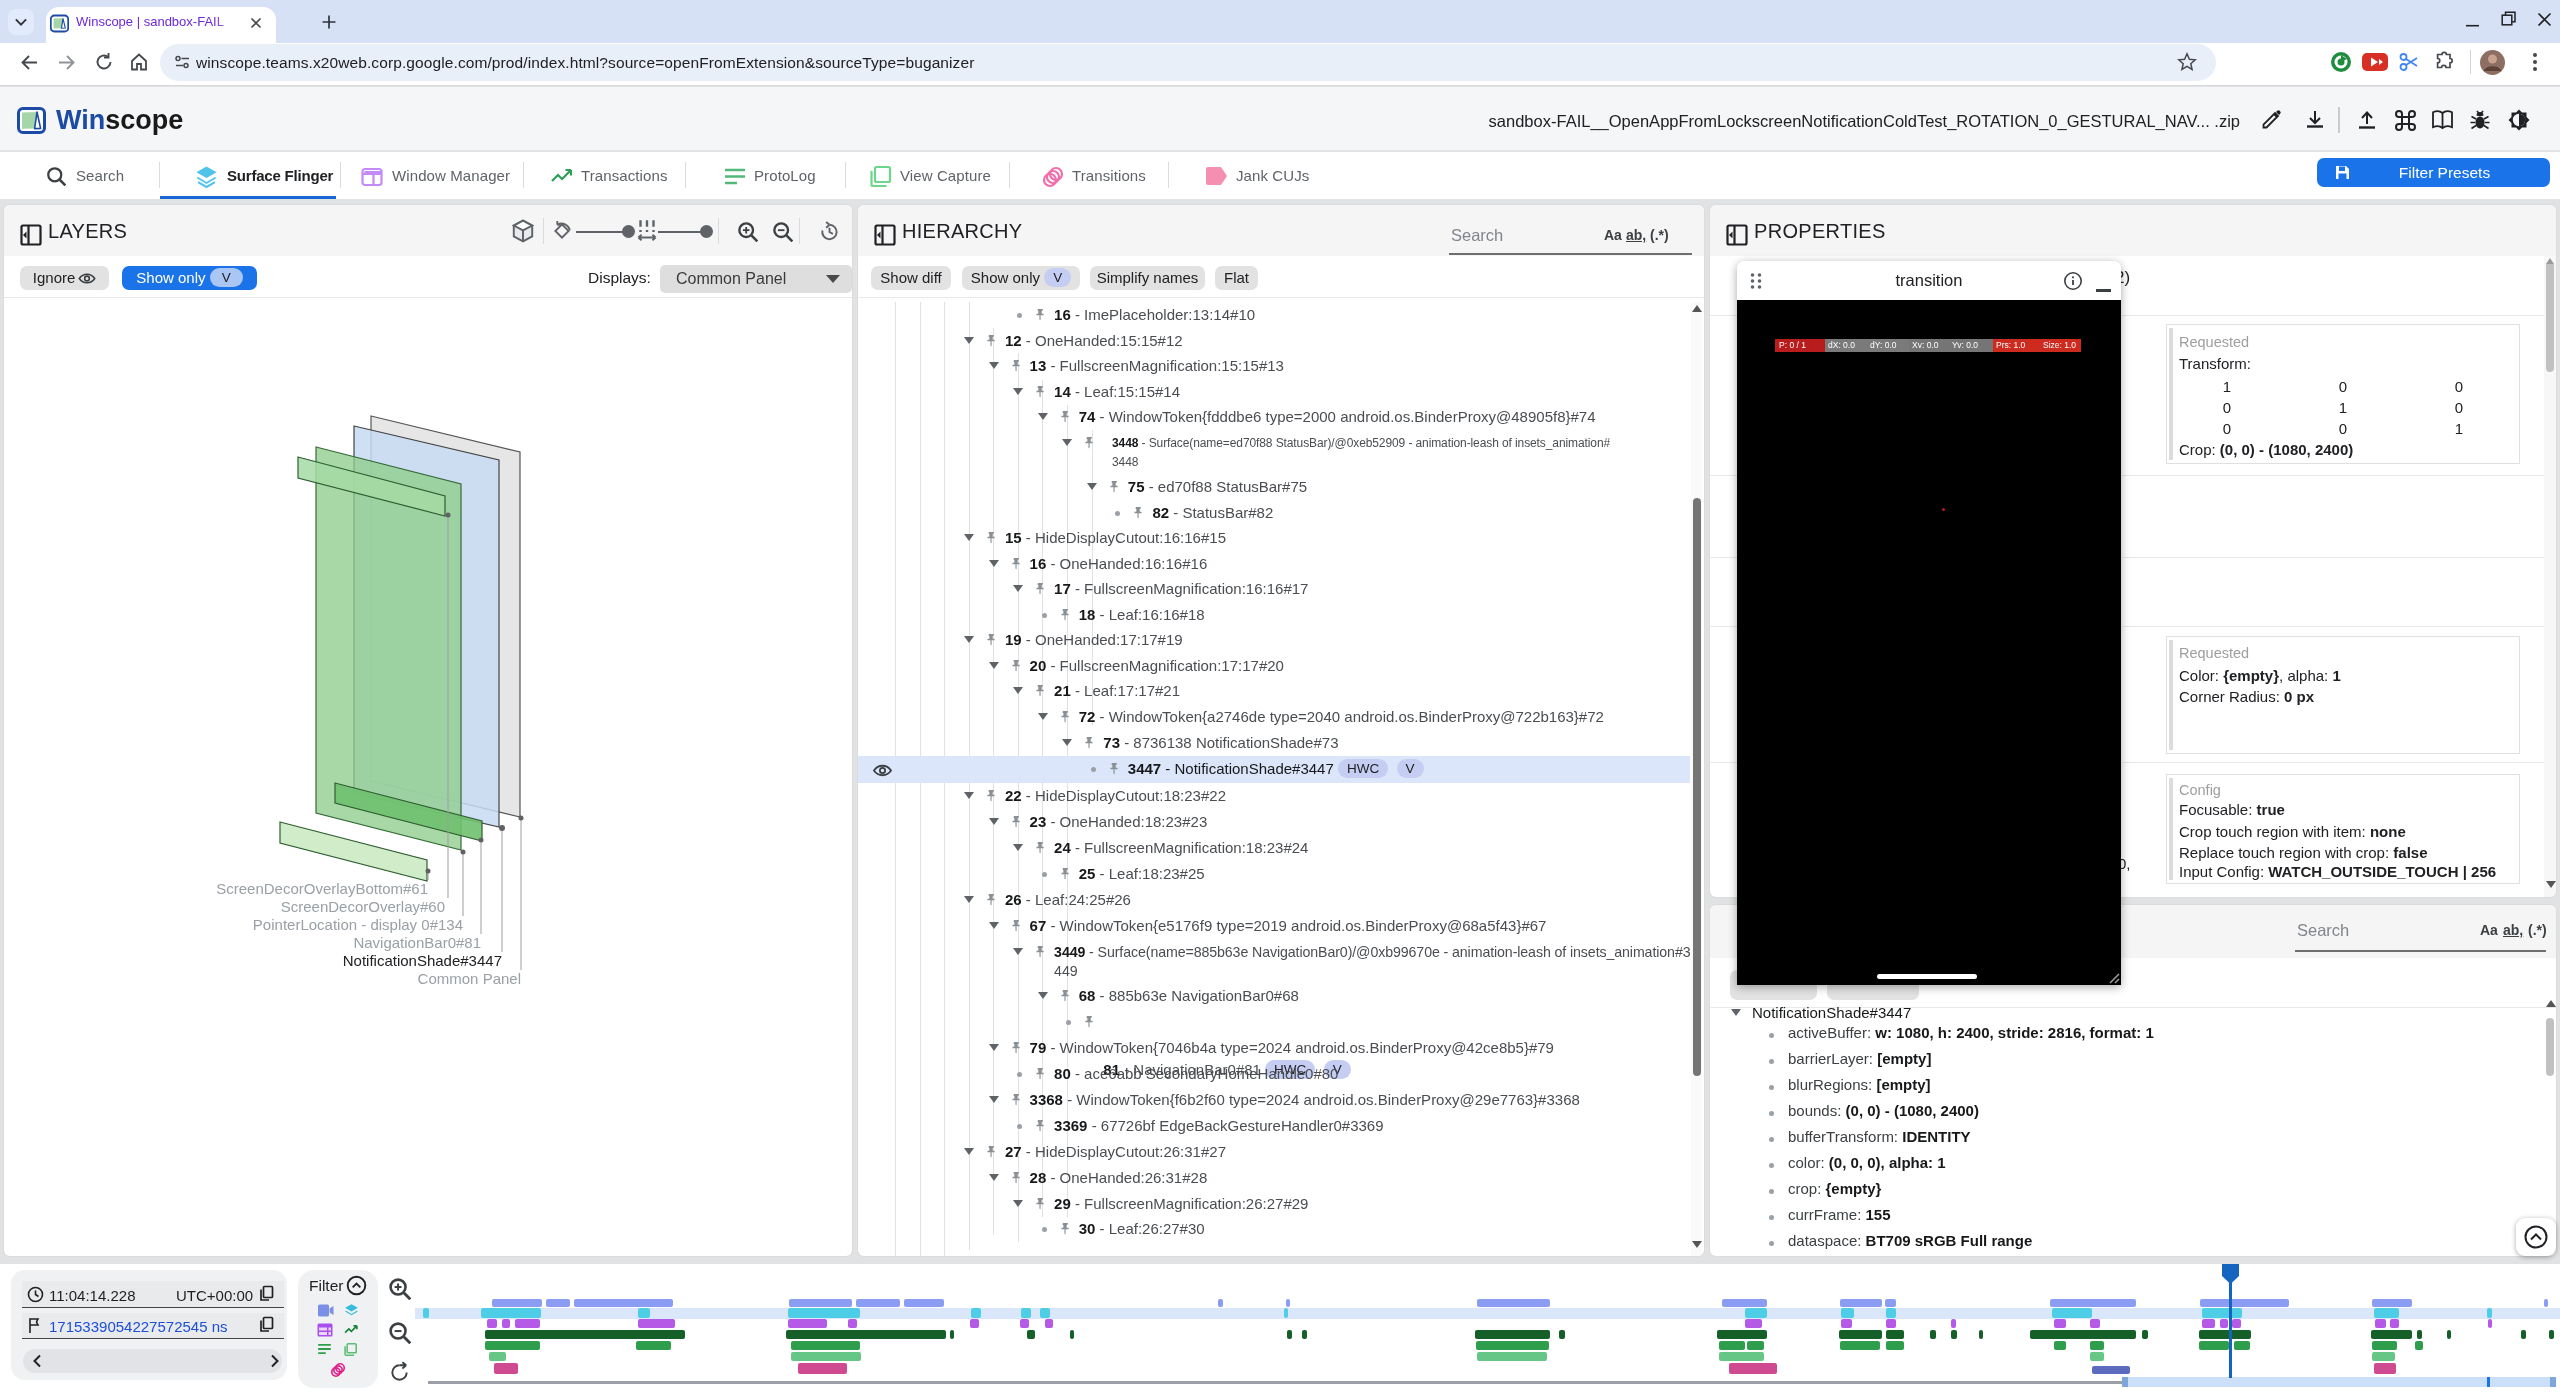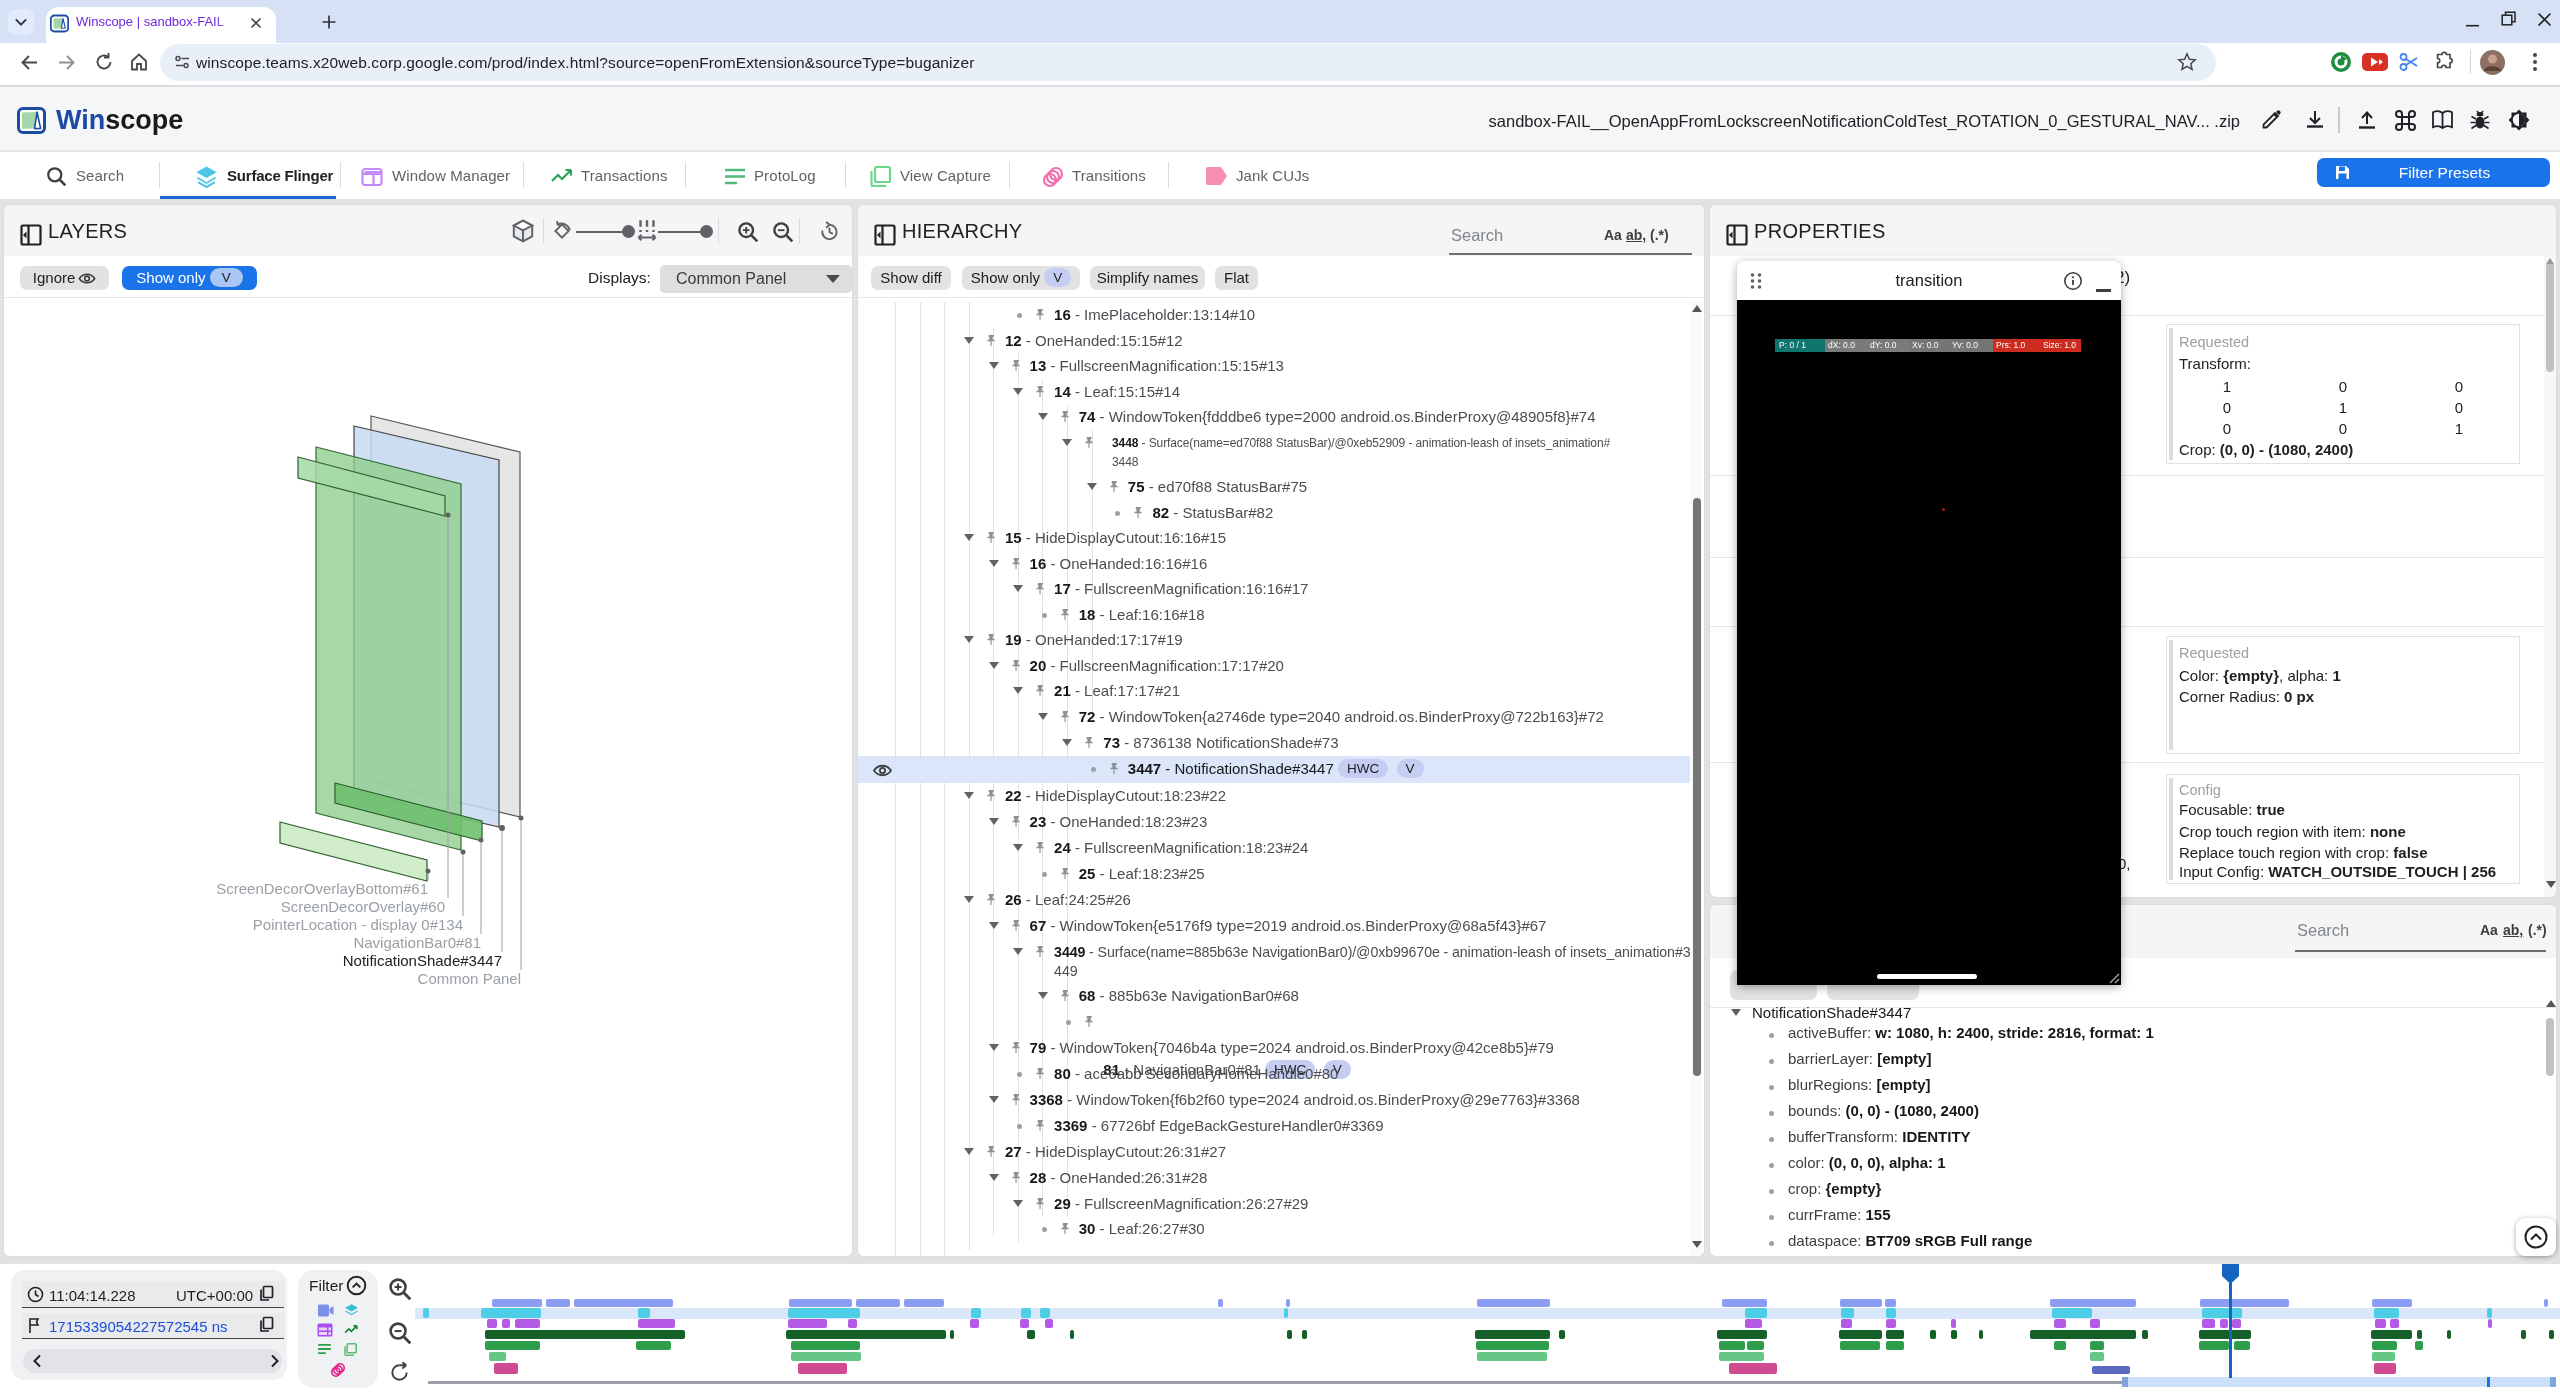--- a/index.html
+++ b/index.html
@@ -860,21 +860,21 @@
     </svg>
  <div class="abs" style="left:0;top:10px;width:384px;text-align:center;font-size:16.5px;font-weight:500;color:#202124">transition</div>
  <svg class="abs" style="left:326px;top:10px" width="20" height="20" viewBox="0 0 20 20">
       <circle cx="10" cy="10" r="8.2" fill="none" stroke="#3c4043" stroke-width="1.6"></circle>
       <path d="M10 9 V14" stroke="#3c4043" stroke-width="1.8"></path>
       <circle cx="10" cy="6.3" r="1.1" fill="#3c4043"></circle>
     </svg>
  <div class="abs" style="left:359px;top:28px;width:15px;height:2.5px;background:#3c4043"></div>
  <div class="abs" style="left:0;top:39px;width:384px;height:685px;background:#000"></div>
  <div class="abs" style="left:38px;top:78px;height:13px;display:flex;font-size:8.5px;color:#fff;line-height:13px;white-space:nowrap">
-   <div style="background:#0f766e;padding:0 4px;width:50px">P: 0 / 1</div>
+   <div style="background:#b91c1c;padding:0 4px;width:50px">P: 0 / 1</div>
       <div style="background:#7a7a7a;width:42px;padding:0 3px">dX: 0.0</div>
       <div style="background:#7a7a7a;width:42px;padding:0 3px">dY: 0.0</div>
       <div style="background:#757575;width:40px;padding:0 3px">Xv: 0.0</div>
       <div style="background:#757575;width:44px;padding:0 3px">Yv: 0.0</div>
       <div style="background:#cd2a20;width:47px;padding:0 3px">Prs: 1.0</div>
       <div style="background:#cd2a20;width:41px;padding:0 3px">Size: 1.0</div>
  </div>
  <circle></circle>
  <div class="abs" style="left:205px;top:247px;width:3px;height:3px;border-radius:2px;background:#b71c1c"></div>
  <div class="abs" style="left:140px;top:713px;width:100px;height:5px;border-radius:3px;background:#fff"></div>

